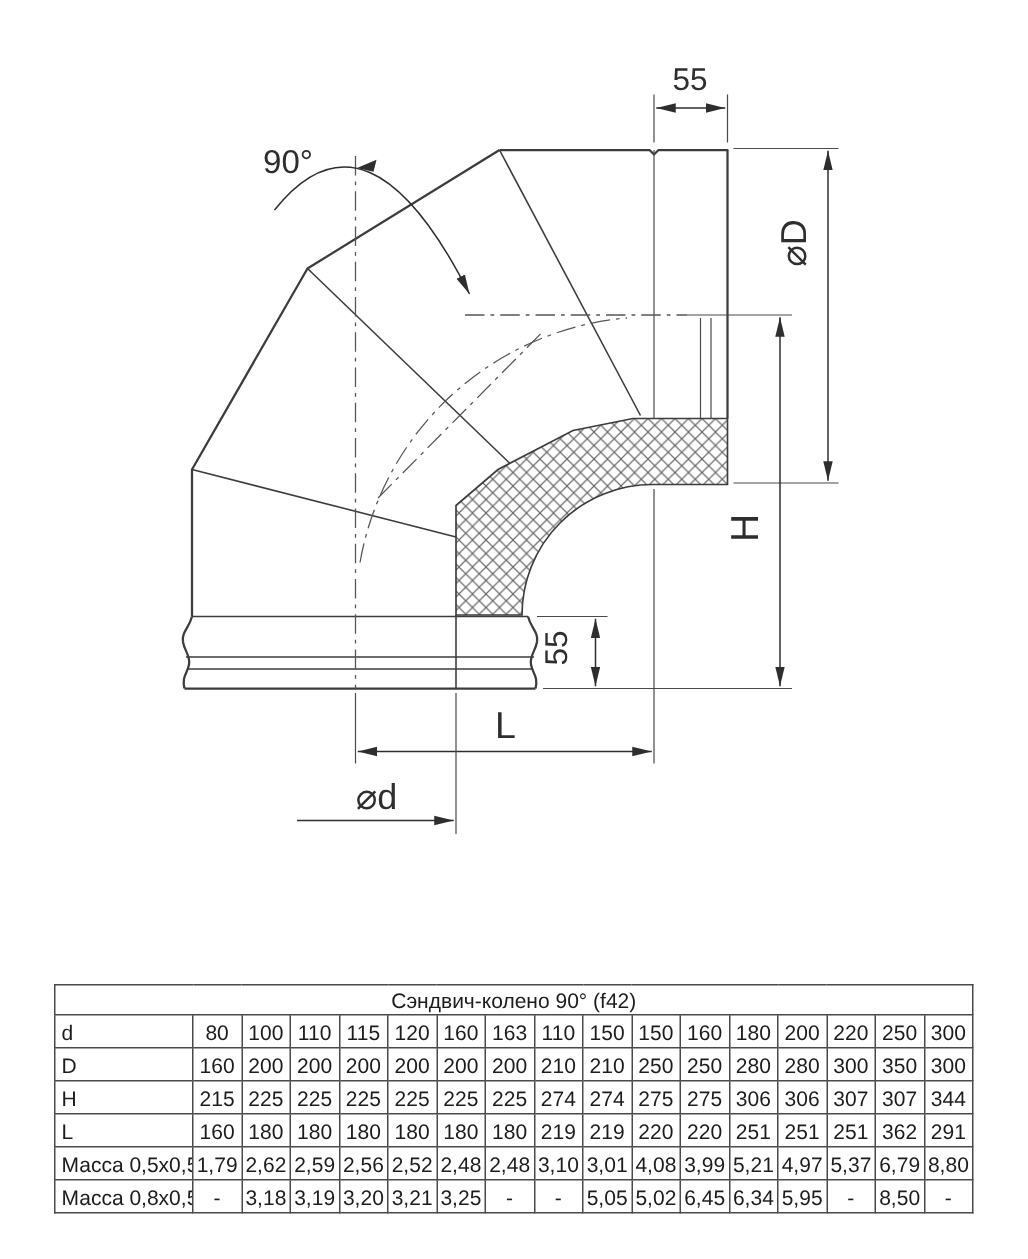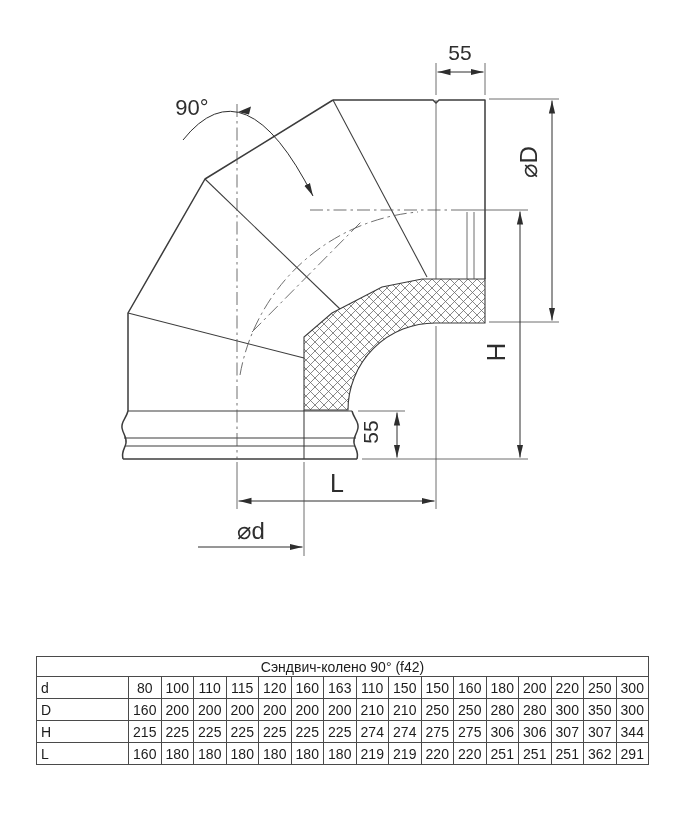--- a/index.html
+++ b/index.html
@@ -202,17 +202,55 @@
             <td>219</td>
             <td>219</td>
             <td>220</td>
             <td>220</td>
             <td>251</td>
             <td>251</td>
             <td>251</td>
             <td>362</td>
             <td>291</td>
           </tr>
+          <tr>
+            <td class="rowlabel">Масса 0,5x0,5</td>
+            <td>1,79</td>
+            <td>2,62</td>
+            <td>2,59</td>
+            <td>2,56</td>
+            <td>2,52</td>
+            <td>2,48</td>
+            <td>2,48</td>
+            <td>3,10</td>
+            <td>3,01</td>
+            <td>4,08</td>
+            <td>3,99</td>
+            <td>5,21</td>
+            <td>4,97</td>
+            <td>5,37</td>
+            <td>6,79</td>
+            <td>8,80</td>
+          </tr>
+          <tr>
+            <td class="rowlabel">Масса 0,8x0,5</td>
+            <td>-</td>
+            <td>3,18</td>
+            <td>3,19</td>
+            <td>3,20</td>
+            <td>3,21</td>
+            <td>3,25</td>
+            <td>-</td>
+            <td>-</td>
+            <td>5,05</td>
+            <td>5,02</td>
+            <td>6,45</td>
+            <td>6,34</td>
+            <td>5,95</td>
+            <td>-</td>
+            <td>8,50</td>
+            <td>-</td>
+          </tr>
         </tbody>
     </table>
   </div>
 
 </div>
 
 </body></html>

